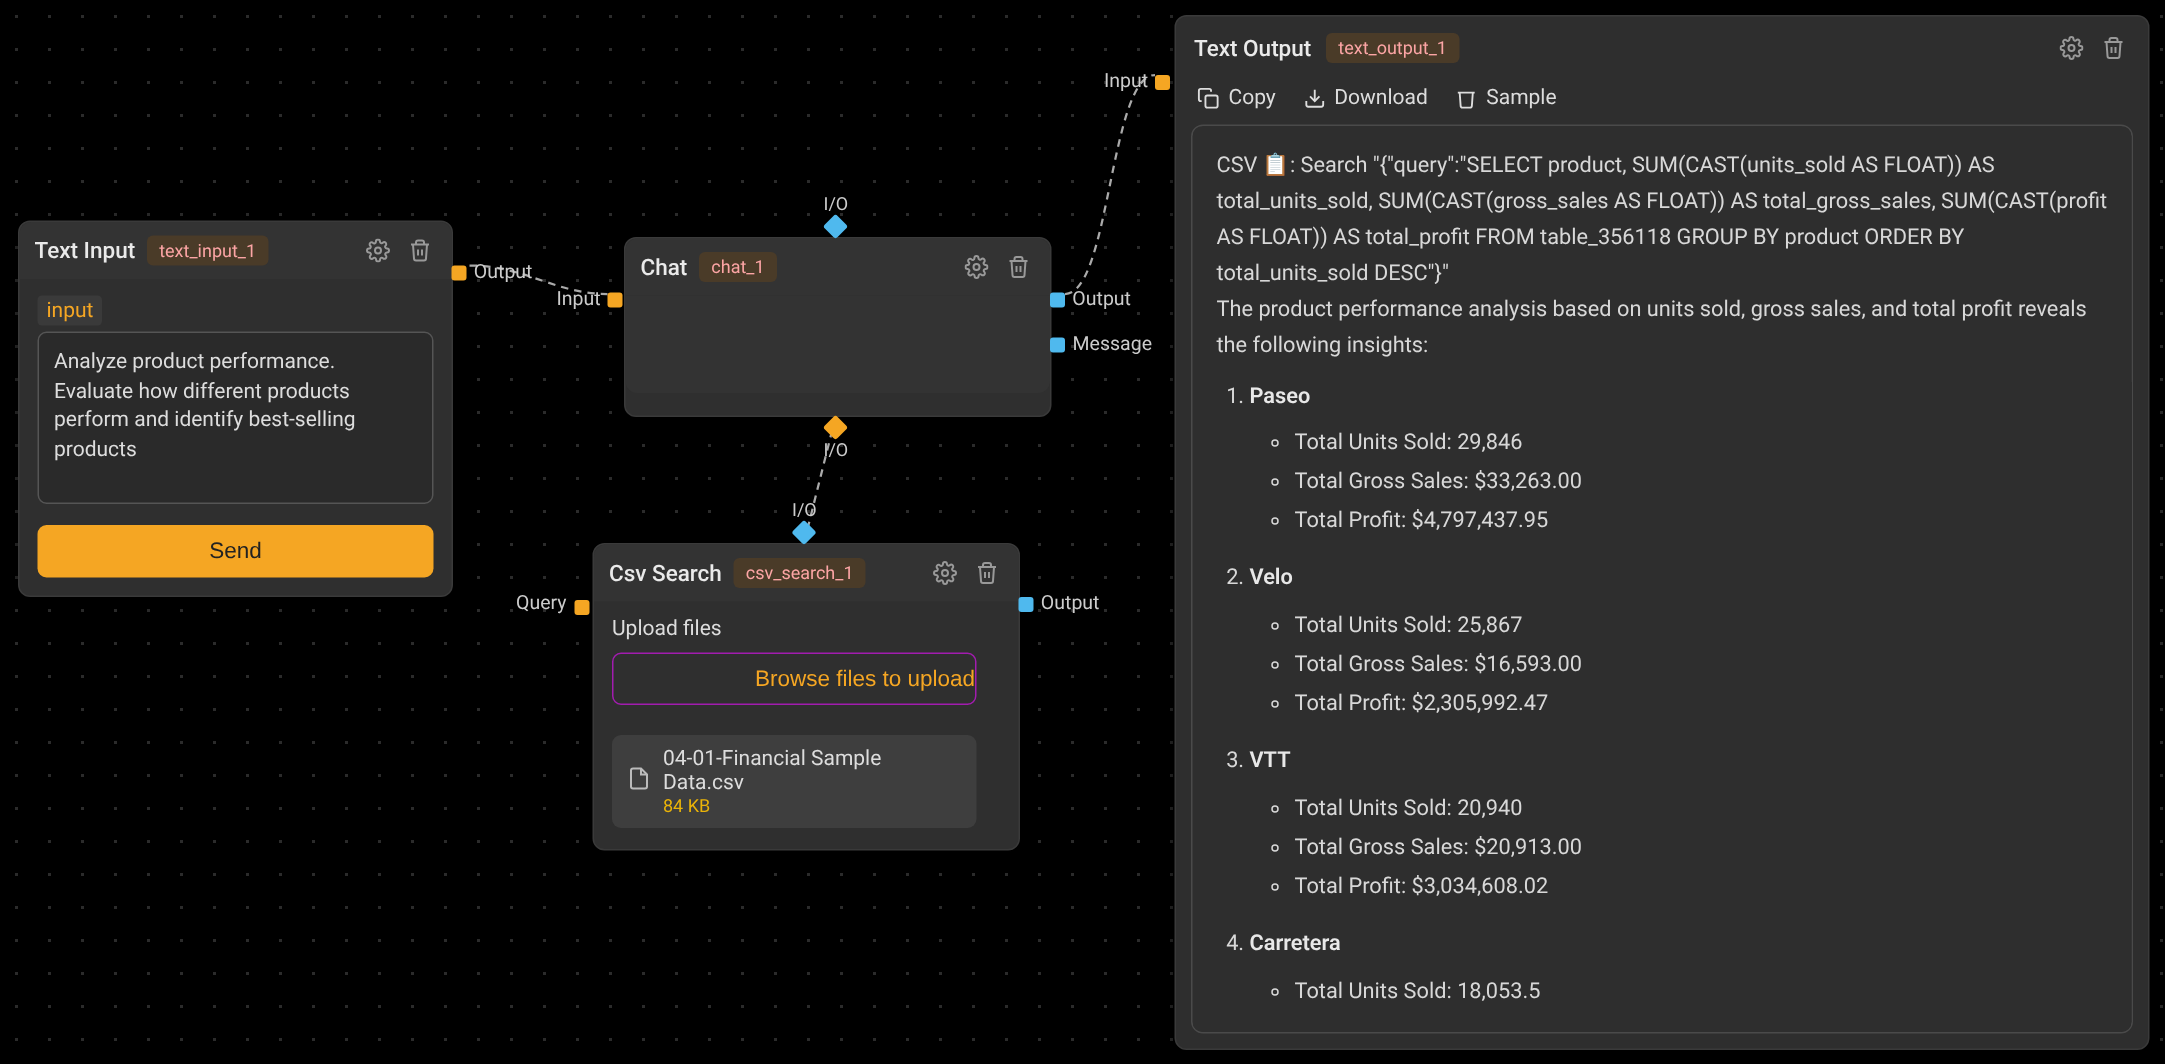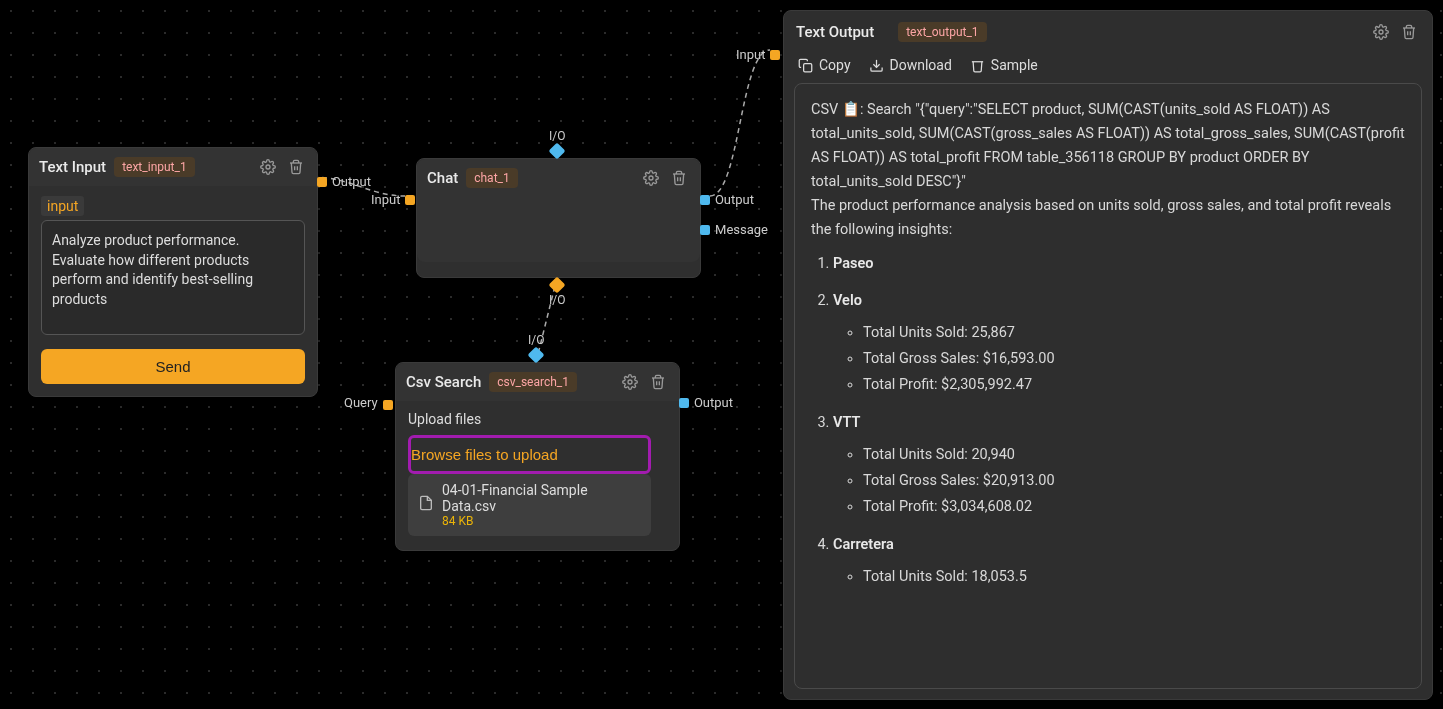--- a/index.html
+++ b/index.html
@@ -103,32 +103,32 @@
   
   .csv-body {
     padding: 10px 28px 14px 12px;
   }
   .csv-subtitle {
     font-size: 14px;
     color: #ddd;
     margin-bottom: 8px;
   }
   .browse-btn {
-    border: 3px solid #a21caf;
+    border: 1px solid #a21caf;
     color: #f5a623;
-    text-align: left;
+    text-align: right;
     padding: 8px 0;
     border-radius: 6px;
     cursor: pointer;
     font-size: 15px;
     background: transparent;
     width: 100%;
   }
   .file-chip {
-    margin-top: 0;
+    margin-top: 20px;
     background: #3e3e3e;
     border-radius: 6px;
     padding: 8px 10px;
     display: flex;
     align-items: center;
     gap: 8px;
   }
   .file-chip .fname {
     font-size: 14px;
     color: #ddd;
@@ -172,21 +172,21 @@
     border-radius: 8px;
     border: 1px solid #3a3a3a;
     display: flex;
     flex-direction: column;
     box-shadow: 0 2px 14px rgba(0,0,0,0.7);
   }
   .output-header {
     display: flex;
     align-items: center;
     padding: 10px 12px;
-    gap: 24px;
+    gap: 10px;
   }
   .output-toolbar {
     display: flex;
     gap: 18px;
     padding: 4px 4px 10px 14px;
     font-size: 14px;
     color: #ddd;
   }
   .tool-item {
     display: flex;
@@ -228,21 +228,21 @@
 
   <svg class="wires" width="1443" height="709">
 
     <path d="M313,177 C350,177 370,196 405,196" stroke="#aaa" stroke-width="1.5" fill="none" stroke-dasharray="5,4"></path>
 
     <path d="M557,278 L537,358" stroke="#aaa" stroke-width="1.5" fill="none" stroke-dasharray="5,4"></path>
 
     <path d="M710,196 C740,196 740,50 770,50" stroke="#aaa" stroke-width="1.5" fill="none" stroke-dasharray="5,4"></path>
   </svg>
 
-  <div class="node" style="left:28px; top:147px; width:290px;">
+  <div class="node" style="left:12px; top:147px; width:290px;">
     <div class="node-header">
       <span class="node-title">Text Input</span>
       <span class="node-tag">text_input_1</span>
       <div class="node-header-actions">
         <span class="icon-btn">
           <svg width="16" height="16" viewBox="0 0 24 24" fill="none" stroke="currentColor" stroke-width="2">
               <circle cx="12" cy="12" r="3"></circle>
               <path d="M19.4 15a1.65 1.65 0 0 0 .33 1.82l.06.06a2 2 0 1 1-2.83 2.83l-.06-.06a1.65 1.65 0 0 0-1.82-.33 1.65 1.65 0 0 0-1 1.51V21a2 2 0 0 1-4 0v-.09a1.65 1.65 0 0 0-1-1.51 1.65 1.65 0 0 0-1.82.33l-.06.06a2 2 0 1 1-2.83-2.83l.06-.06a1.65 1.65 0 0 0 .33-1.82 1.65 1.65 0 0 0-1.51-1H3a2 2 0 0 1 0-4h.09a1.65 1.65 0 0 0 1.51-1 1.65 1.65 0 0 0-.33-1.82l-.06-.06a2 2 0 1 1 2.83-2.83l.06.06a1.65 1.65 0 0 0 1.82.33h0a1.65 1.65 0 0 0 1-1.51V3a2 2 0 0 1 4 0v.09a1.65 1.65 0 0 0 1 1.51h0a1.65 1.65 0 0 0 1.82-.33l.06-.06a2 2 0 1 1 2.83 2.83l-.06.06a1.65 1.65 0 0 0-.33 1.82v0a1.65 1.65 0 0 0 1.51 1H21a2 2 0 0 1 0 4h-.09a1.65 1.65 0 0 0-1.51 1z"></path>
             </svg>
         </span>
@@ -418,21 +418,25 @@
             <polyline points="3 6 5 6 21 6"></polyline>
             <path d="M19 6l-1 14a2 2 0 0 1-2 2H8a2 2 0 0 1-2-2L5 6"></path>
           </svg>
         <span>Sample</span>
       </div>
     </div>
     <div class="output-content-wrap">
       <div>CSV 📋: Search "{"query":"SELECT product, SUM(CAST(units_sold AS FLOAT)) AS total_units_sold, SUM(CAST(gross_sales AS FLOAT)) AS total_gross_sales, SUM(CAST(profit AS FLOAT)) AS total_profit FROM table_356118 GROUP BY product ORDER BY total_units_sold DESC"}"</div>
       <div>The product performance analysis based on units sold, gross sales, and total profit reveals the following insights:</div>
       <ol id="product-list">
-          <li><b>Paseo</b></li>
+          <li><b>Paseo</b><ul>
+              <li>Total Units Sold: 29,846</li>
+              <li>Total Gross Sales: $33,263.00</li>
+              <li>Total Profit: $4,797,437.95</li>
+            </ul></li>
           <li><b>Velo</b><ul>
               <li>Total Units Sold: 25,867</li>
               <li>Total Gross Sales: $16,593.00</li>
               <li>Total Profit: $2,305,992.47</li>
             </ul></li>
           <li><b>VTT</b><ul>
               <li>Total Units Sold: 20,940</li>
               <li>Total Gross Sales: $20,913.00</li>
               <li>Total Profit: $3,034,608.02</li>
             </ul></li>

